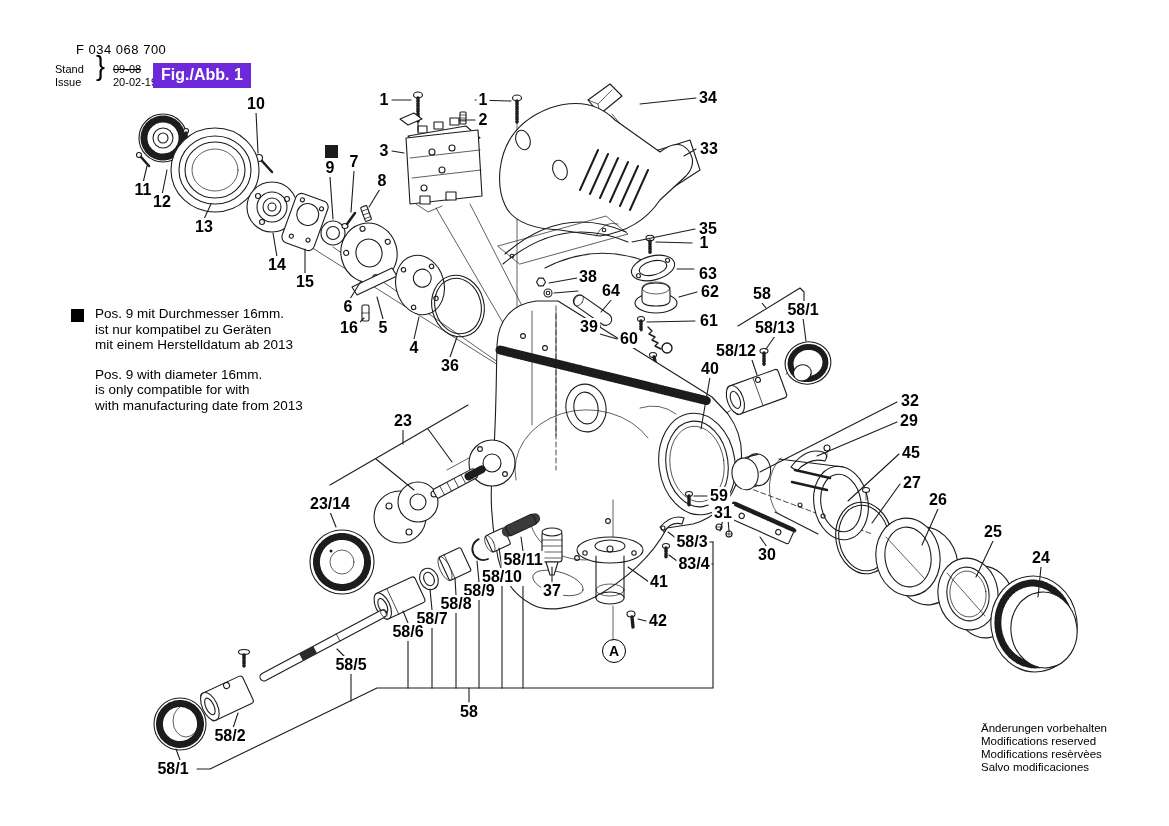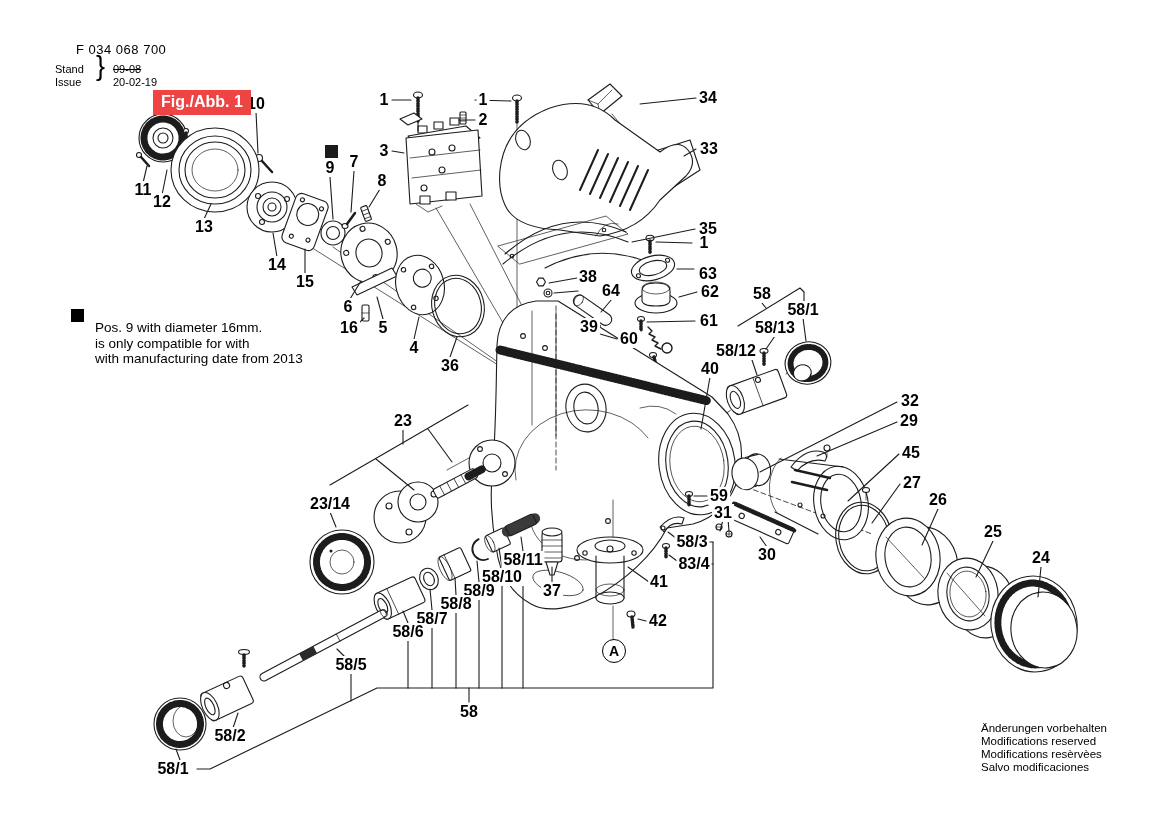--- a/index.html
+++ b/index.html
@@ -25,22 +25,22 @@
           font-size:16px;line-height:1;background:#fff;padding:1px 2px;white-space:nowrap;}
   .plabel.circled{width:22px;height:22px;border:1.6px solid #000;border-radius:50%;
           display:flex;align-items:center;justify-content:center;font-size:14px;padding:0;}
 
   .hdr{position:absolute;left:55px;top:42px;}
   .hdr .pn{font-size:13px;letter-spacing:.5px;margin-left:21px;}
   .hdr .standrow{position:relative;margin-top:6px;font-size:11px;line-height:13px;}
   .hdr .brace{position:absolute;left:41px;top:-3px;font-size:27px;font-weight:400;}
   .hdr .dates{position:absolute;left:58px;top:0;font-size:11px;line-height:13px;}
   .strike{text-decoration:line-through;}
-  .figbox{position:absolute;left:153px;top:63px;background:#ef4444;color:#fff;
-          font-weight:bold;font-size:16px;padding:3px 8px 4px 8px;margin-top:27px;}
+  .figbox{position:absolute;left:153px;top:63px;background:#6d28d9;color:#fff;
+          font-weight:bold;font-size:16px;padding:3px 8px 4px 8px;}
 
   .noteblock{position:absolute;left:71px;top:306px;font-size:13.5px;line-height:15.5px;}
   .noteblock .sq{position:absolute;left:0;top:3px;width:13px;height:13px;background:#000;}
   .noteblock .txt{margin-left:24px;}
   .noteblock .gap{height:14px;}
 
   .footerblock{position:absolute;left:981px;top:722px;font-size:11.5px;line-height:13px;}
 </style>
 </head>
 <body>
@@ -596,20 +596,25 @@
       <div class="strike">09-08</div>
       <div>20-02-19</div>
     </div>
   </div>
 </div>
 <div class="figbox">Fig./Abb. 1</div>
 
 <div class="noteblock">
   <span class="sq"></span>
   <div class="txt">
+    <div>
+          <div>Pos. 9 mit Durchmesser 16mm.</div>
+          <div>ist nur kompatibel zu Geräten</div>
+          <div>mit einem Herstelldatum ab 2013</div>
+        </div>
     <div class="gap"></div>
     <div>
           <div>Pos. 9 with diameter 16mm.</div>
           <div>is only compatible for with</div>
           <div>with manufacturing date from 2013</div>
         </div>
   </div>
 </div>
 
 <div class="footerblock">

